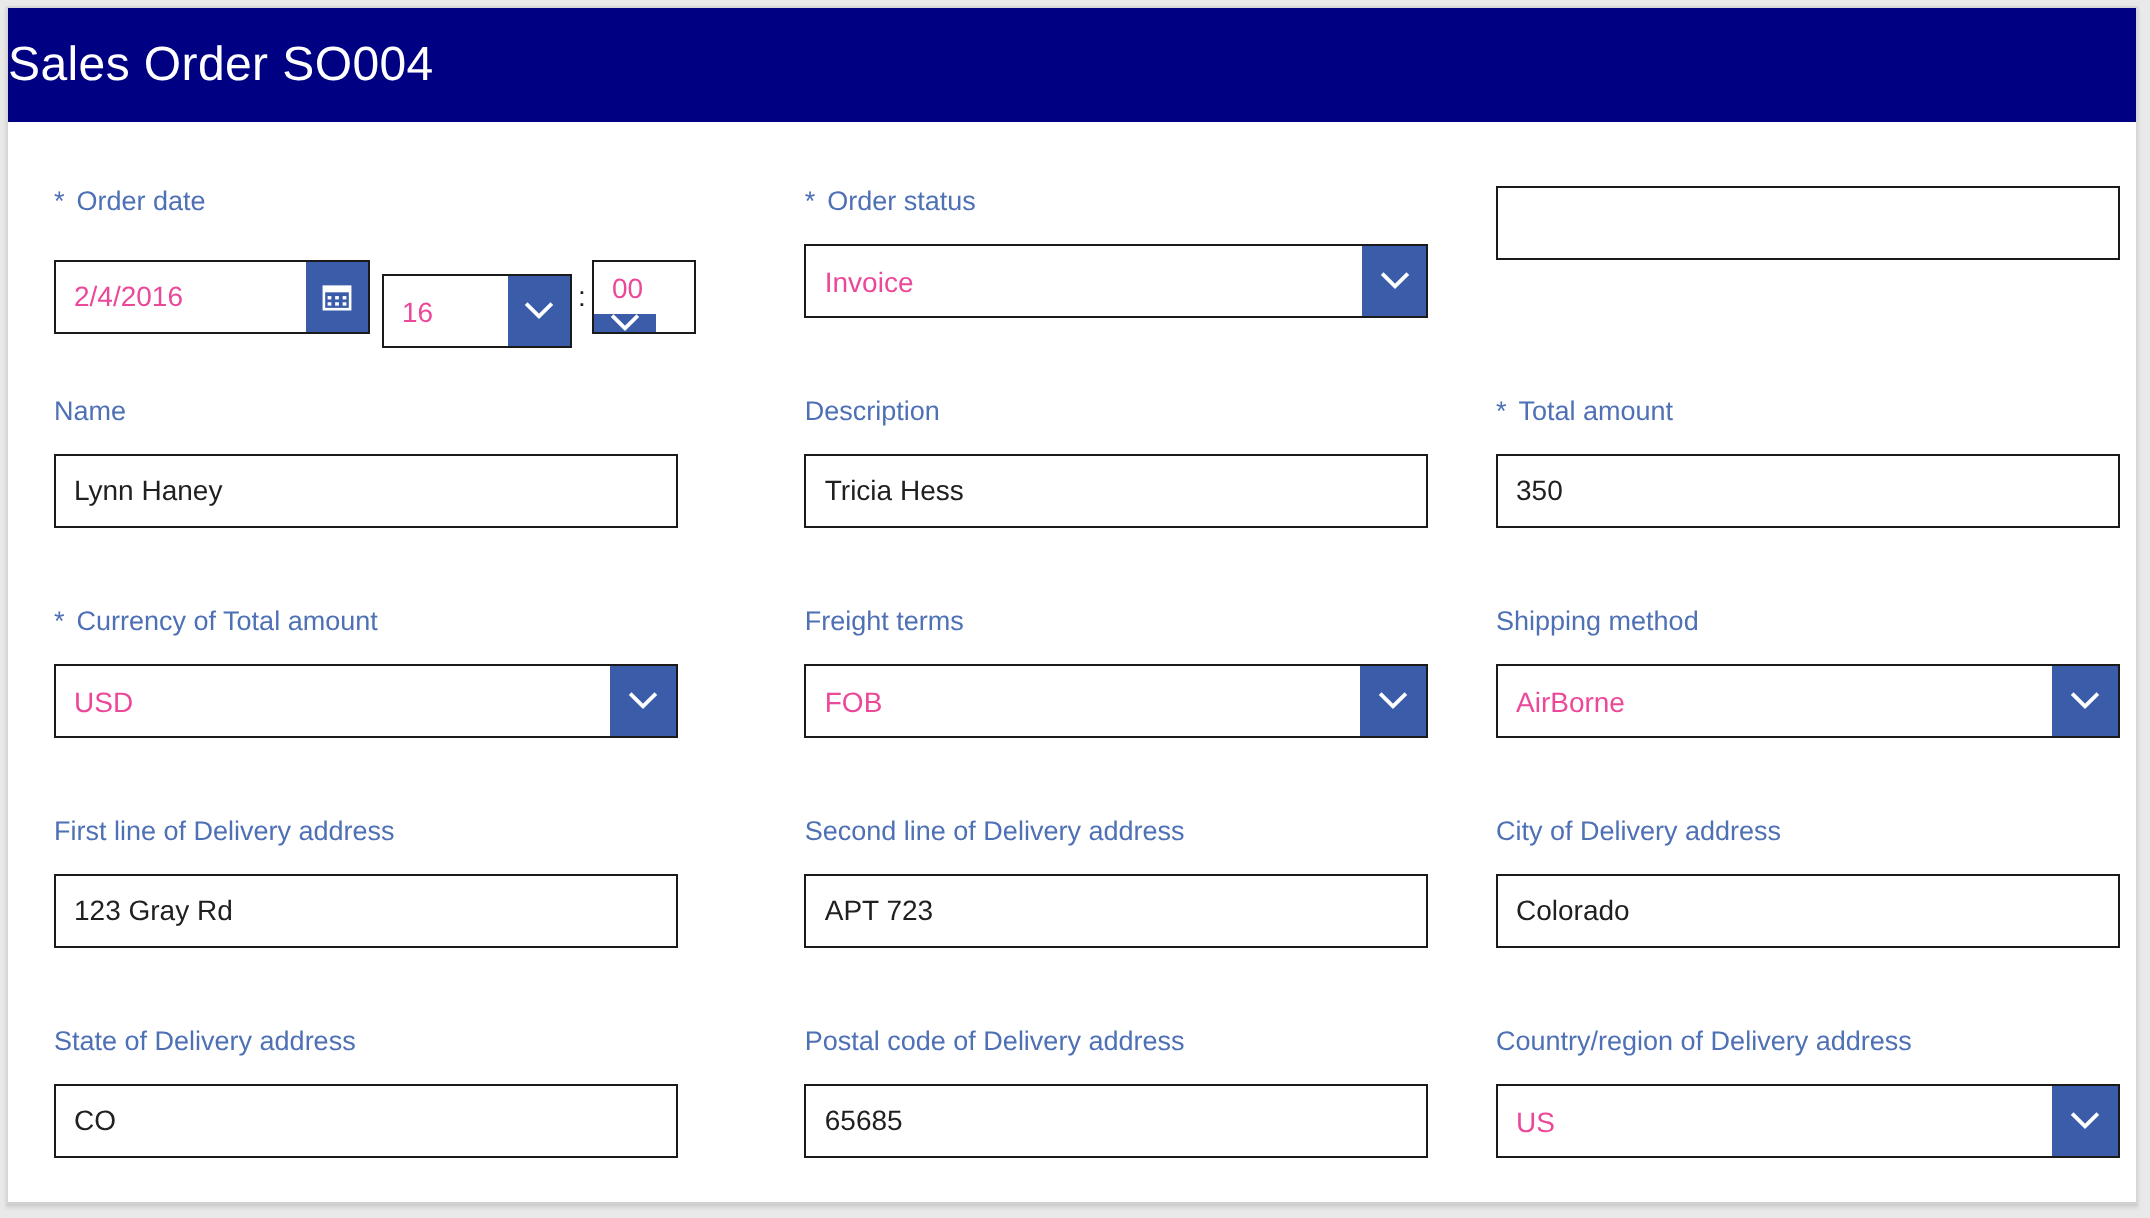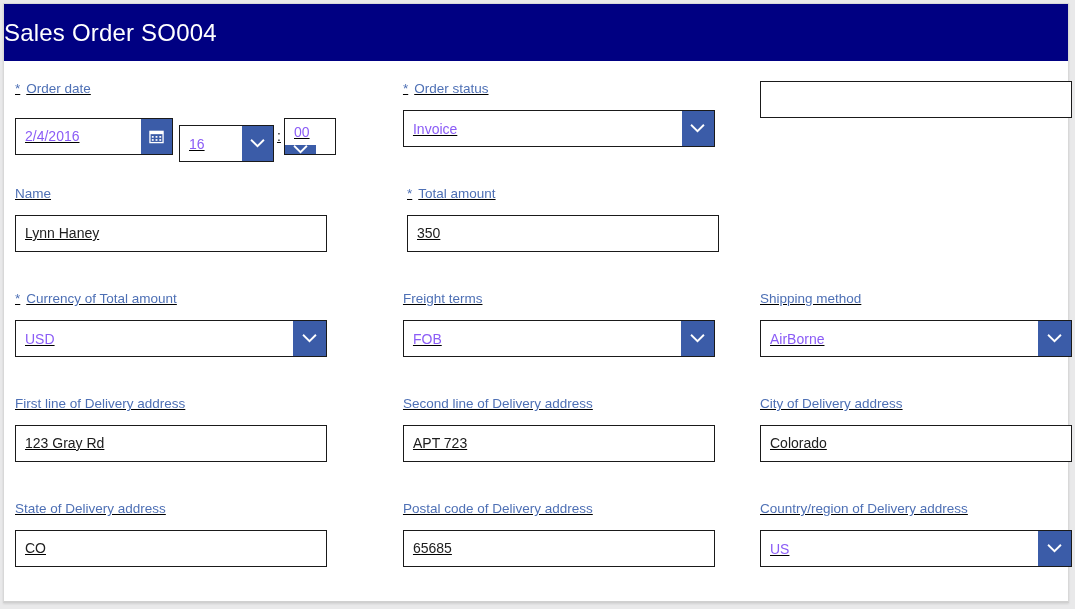--- a/index.html
+++ b/index.html
@@ -46,22 +46,21 @@
     letter-spacing: 0.2px;
     color: #ffffff;
     line-height: 1;
   }
   .form {
     position: absolute;
     left: 0;
     top: 57px;
     right: 0;
     bottom: 0;
-    padding: 0;
-    text-decoration: underline;
+    padding: 12px;
   }
   .row {
     display: flex;
     height: 105px;
     align-items: flex-start;
   }
   .cell {
     position: relative;
     box-sizing: border-box;
     padding-top: 20px;
@@ -114,21 +113,21 @@
     display: flex;
     align-items: stretch;
     overflow: hidden;
   }
   .shell .val {
     flex: 1 1 auto;
     display: flex;
     align-items: center;
     padding: 0 9px;
     font-size: 14px;
-    color: #8b5cf6;
+    color: #ec4899;
     white-space: nowrap;
     overflow: hidden;
   }
   .shell .btn {
     flex: 0 0 auto;
     background: #3b5ca8;
     display: flex;
     align-items: center;
     justify-content: center;
   }
@@ -230,20 +229,24 @@
 
       </div>
 
       <div class="row">
 
         <div class="cell c1">
           <span class="label"><span>Name</span></span>
           <div class="tbox w312">Lynn Haney</div>
         </div>
 
+        <div class="cell c2">
+          <span class="label"><span>Description</span></span>
+          <div class="tbox w312">Tricia Hess</div>
+        </div>
 
         <div class="cell c3">
           <span class="label"><span class="req">*</span><span>Total amount</span></span>
           <div class="tbox w312">350</div>
         </div>
 
       </div>
 
       <div class="row">
 

